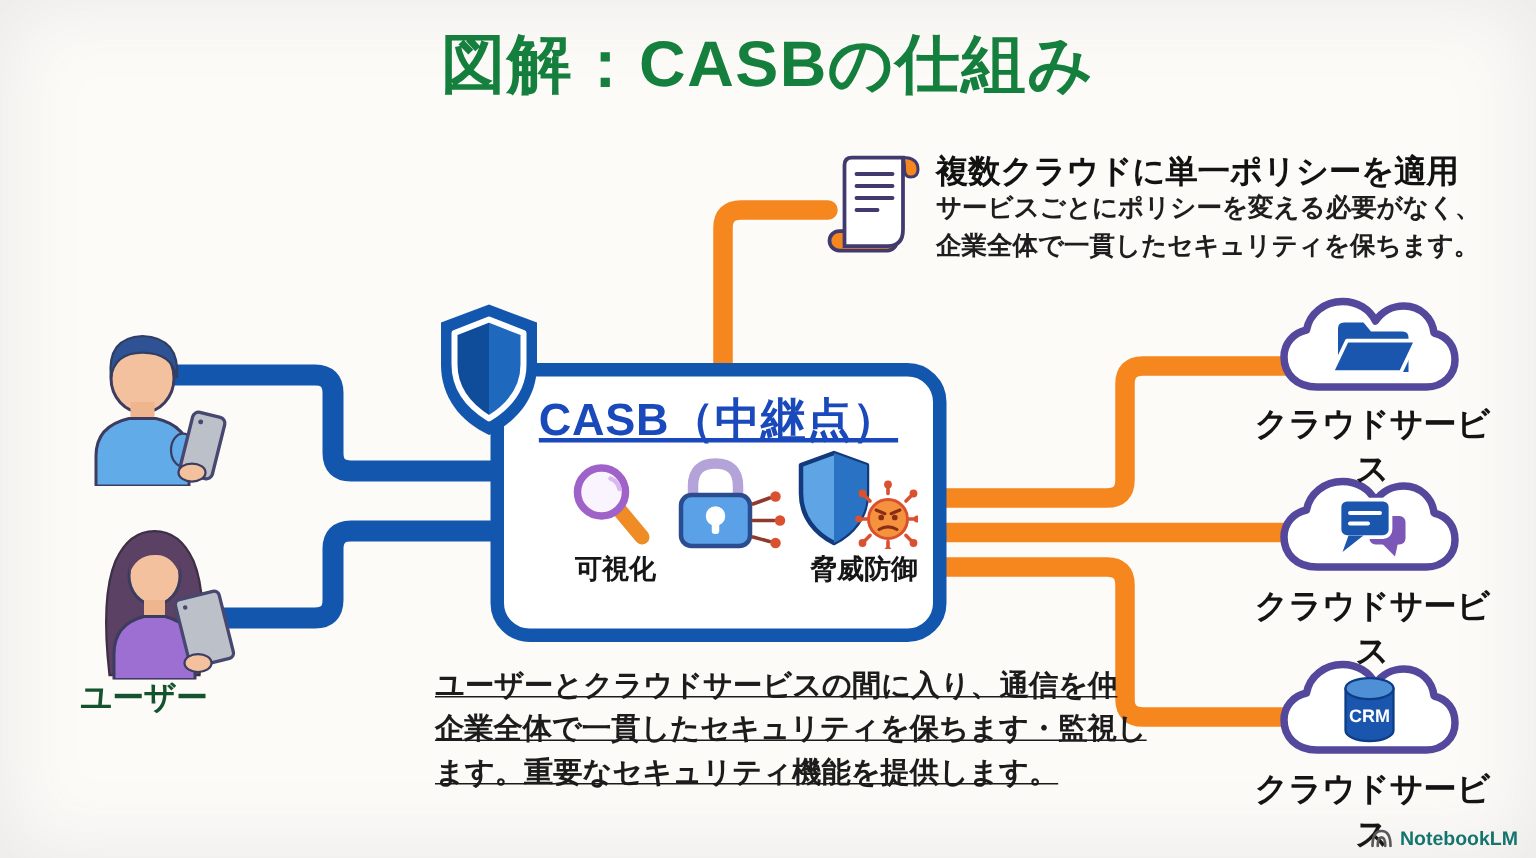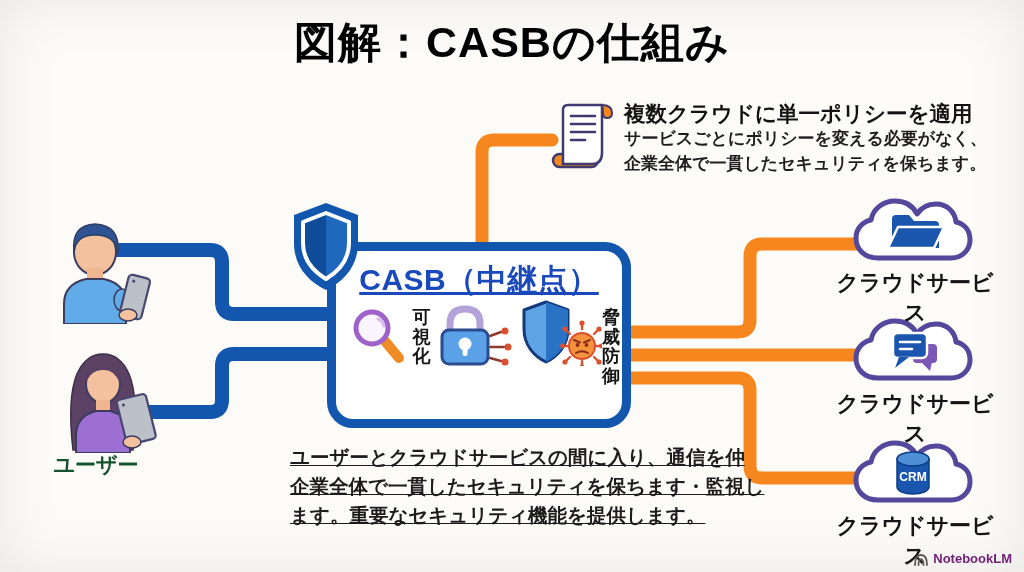--- a/index.html
+++ b/index.html
@@ -2,44 +2,44 @@
 <html><head>
 <meta charset="utf-8">
 <style>
   html,body{margin:0;padding:0;background:#e8e8e8;}
   .stage{position:relative;width:1024px;height:572px;background:#fcfbf8;overflow:hidden;
          font-family:"Liberation Sans","DejaVu Sans",sans-serif;color:#1b1b1b;}
   .stage::after{content:"";position:absolute;inset:0;box-shadow:inset 0 0 55px rgba(110,110,120,.14);
          pointer-events:none;z-index:60;}
   .abs{position:absolute;}
   .page-title{left:0;right:0;top:14px;text-align:center;font-size:43px;font-weight:800;
-         color:#000000;letter-spacing:1px;z-index:5;}
+         color:#15803d;letter-spacing:1px;z-index:5;}
   
   .policy-heading{left:624px;top:99px;font-size:21.5px;font-weight:800;color:#121212;z-index:5;white-space:nowrap;text-align:right;}
   .policy-body{left:624px;top:127px;font-size:17px;font-weight:700;line-height:24.5px;color:#1e1e1e;z-index:5;white-space:nowrap;}
   
   svg.connectors{left:0;top:0;z-index:1;}
   .illus{z-index:3;}
   
   .casb-box{left:327px;top:242px;width:304px;height:186px;box-sizing:border-box;
         background:#ffffff;border:9px solid #1257ad;border-radius:26px;z-index:2;}
   .casb-title{margin-top:9px;text-align:center;font-size:30px;font-weight:800;color:#1a49bc;letter-spacing:.5px;text-decoration:underline;}
   .features{display:flex;justify-content:space-between;padding:3px 10px 0 14px;}
-  .feature{display:flex;align-items:flex-start;width:92px;}
+  .feature{display:flex;flex-direction:column;align-items:flex-end;width:92px;}
   .feature .icon-wrap{height:62px;display:flex;align-items:flex-end;justify-content:center;}
   .feature-label{margin-top:4px;font-size:18px;line-height:19.5px;font-weight:800;color:#161616;
         text-align:center;white-space:pre-line;}
   
   .users-label{left:40px;top:451px;width:112px;text-align:center;font-size:21px;font-weight:800;color:#14532d;z-index:5;}
   
   .cloud-label{width:170px;text-align:center;font-size:22px;font-weight:800;color:#141414;z-index:5;}
   
   .description{left:290px;top:443px;font-size:19.5px;font-weight:700;line-height:29px;color:#1c1c1c;z-index:5;white-space:nowrap;text-decoration:underline;}
   
-  .watermark{right:12px;bottom:6px;display:flex;align-items:flex-end;gap:4px;color:#701a75;
+  .watermark{right:12px;bottom:6px;display:flex;align-items:flex-start;gap:4px;color:#0f766e;
         font-size:13px;font-weight:600;z-index:55;}
 </style>
 </head>
 <body>
 
 <div class="stage">
 
   <div class="abs page-title">図解：CASBの仕組み</div>
 
   <svg class="abs connectors" width="1024" height="572" viewBox="0 0 1024 572">

